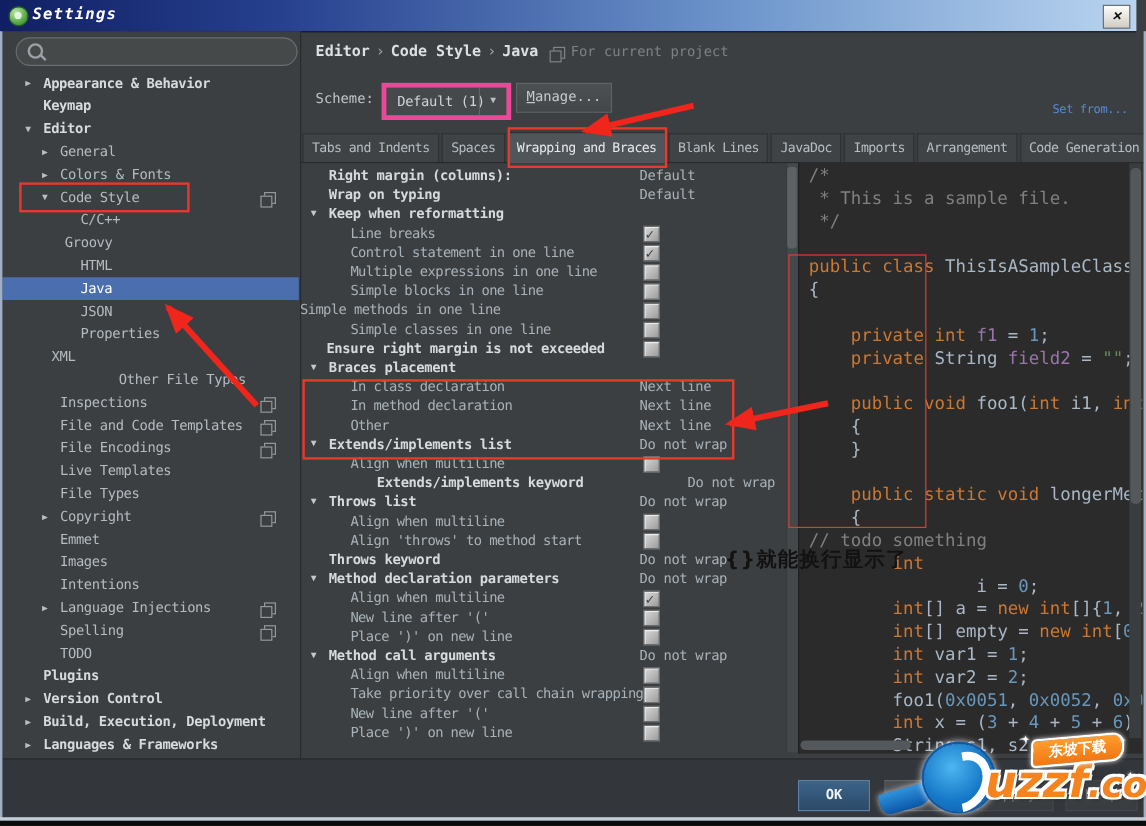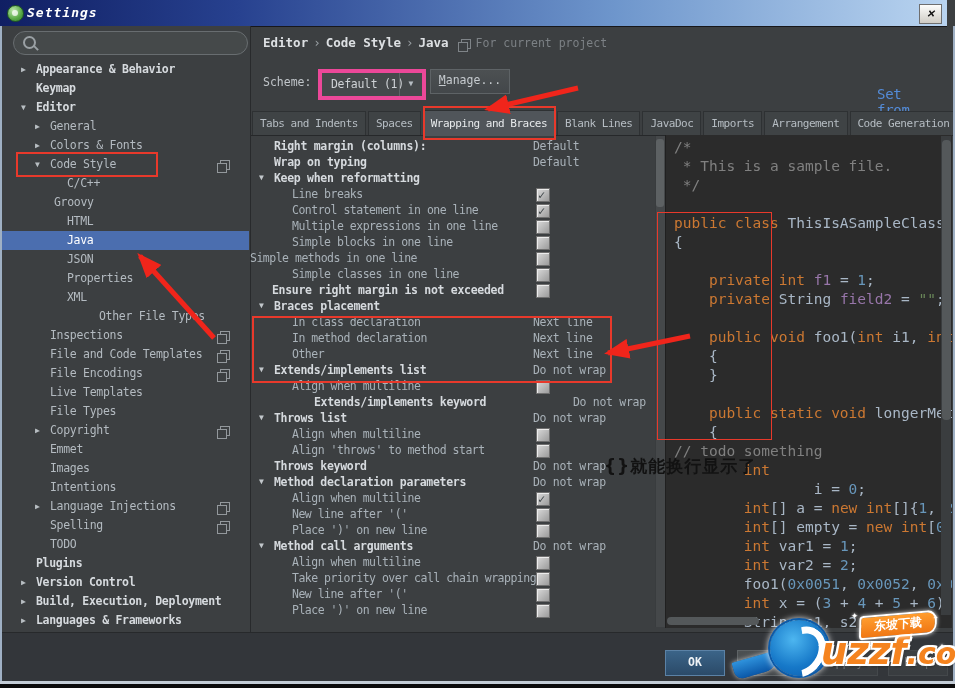--- a/index.html
+++ b/index.html
@@ -51,21 +51,21 @@
   .proj-note{color:#7c8185;font-weight:normal;font-size:11.5px;}
   .scheme-label{position:absolute;left:263px;top:75px;font-size:11.5px;color:#c0c5c9;}
   .combo{position:absolute;left:318px;top:69px;width:100px;height:23px;border:4px solid #ec4899;
     background:#45494b;}
   .combo-val{position:absolute;left:9px;top:4px;font-size:11.5px;color:#cfd3d6;letter-spacing:-.3px;}
   .combo-dd{position:absolute;right:0;top:0;width:22px;height:100%;border-left:1px solid #5e6366;
     color:#b6bdc3;font-size:8px;text-align:center;line-height:22px;}
   .btn{border:1px solid #5e6366;background:linear-gradient(#4c5052,#43474a);color:#c6cbcf;
     font-size:11.5px;text-align:center;font-family:inherit;}
   .btn-manage{position:absolute;left:430px;top:69px;width:78px;height:23px;line-height:21px;}
-  .set-from{position:absolute;left:877px;top:86px;font-size:14px;color:#548cd8;letter-spacing:-.3px;}
+  .set-from{position:absolute;left:877px;top:86px;font-size:10px;color:#548cd8;letter-spacing:-.3px;}
   
   .tabsbar{position:absolute;left:251px;top:109px;width:702px;height:26px;border-bottom:1px solid #26282a;
     white-space:nowrap;}
   .tab{display:inline-block;height:23px;line-height:23px;margin:2px 1px 0 1px;padding:0 7px;
     font-size:11px;letter-spacing:-.5px;color:#b6bdc3;background:#3f4345;
     border:1px solid #2e3133;border-bottom:none;}
   .tab.sel{background:#50555a;color:#e7eaec;height:25px;margin-top:0;line-height:25px;}
   
   .settings-panel{position:absolute;left:250px;top:135px;width:415px;height:493px;overflow:hidden;
     padding-top:3px;box-sizing:border-box;}
@@ -152,21 +152,21 @@
         <div class="srow b" style="padding-left: 34px;"><span class="sarr" style="left: 19px;">▼</span><span class="lbl">Editor</span></div>
         <div class="srow" style="padding-left: 48px;"><span class="sarr" style="left: 33px;">▶</span><span class="lbl">General</span></div>
         <div class="srow" style="padding-left: 48px;"><span class="sarr" style="left: 33px;">▶</span><span class="lbl">Colors &amp; Fonts</span></div>
         <div class="srow" style="padding-left: 48px;"><span class="sarr" style="left: 33px;">▼</span><span class="lbl">Code Style</span><span class="copyic"></span></div>
         <div class="srow" style="padding-left: 65px;"><span class="lbl">C/C++</span></div>
         <div class="srow" style="padding-left: 52px;"><span class="lbl">Groovy</span></div>
         <div class="srow" style="padding-left: 65px;"><span class="lbl">HTML</span></div>
         <div class="srow sel" style="padding-left: 65px;"><span class="lbl">Java</span></div>
         <div class="srow" style="padding-left: 65px;"><span class="lbl">JSON</span></div>
         <div class="srow" style="padding-left: 65px;"><span class="lbl">Properties</span></div>
-        <div class="srow" style="padding-left: 65px;"><span class="lbl">XML</span></div>
+        <div class="srow" style="padding-left: 41px;"><span class="lbl">XML</span></div>
         <div class="srow" style="padding-left: 97px;"><span class="lbl">Other File Types</span></div>
         <div class="srow" style="padding-left: 48px;"><span class="lbl">Inspections</span><span class="copyic"></span></div>
         <div class="srow" style="padding-left: 48px;"><span class="lbl">File and Code Templates</span><span class="copyic"></span></div>
         <div class="srow" style="padding-left: 48px;"><span class="lbl">File Encodings</span><span class="copyic"></span></div>
         <div class="srow" style="padding-left: 48px;"><span class="lbl">Live Templates</span></div>
         <div class="srow" style="padding-left: 48px;"><span class="lbl">File Types</span></div>
         <div class="srow" style="padding-left: 48px;"><span class="sarr" style="left: 33px;">▶</span><span class="lbl">Copyright</span><span class="copyic"></span></div>
         <div class="srow" style="padding-left: 48px;"><span class="lbl">Emmet</span></div>
         <div class="srow" style="padding-left: 48px;"><span class="lbl">Images</span></div>
         <div class="srow" style="padding-left: 48px;"><span class="lbl">Intentions</span></div>

